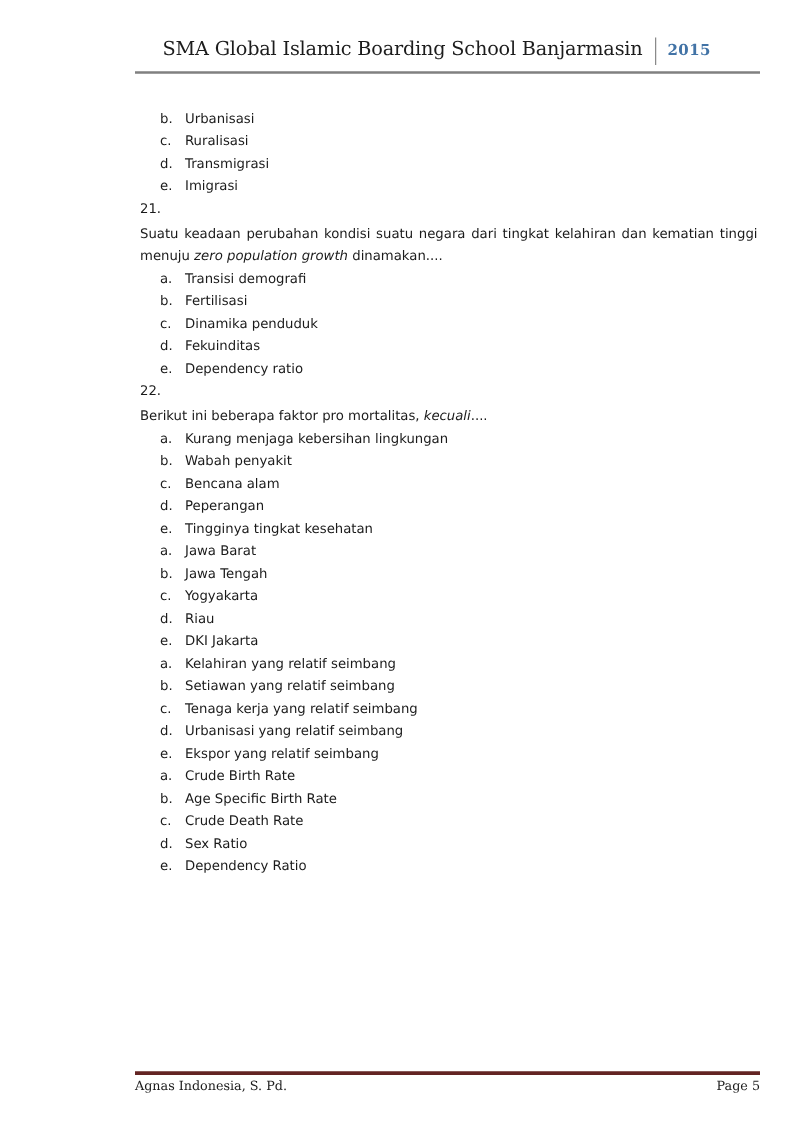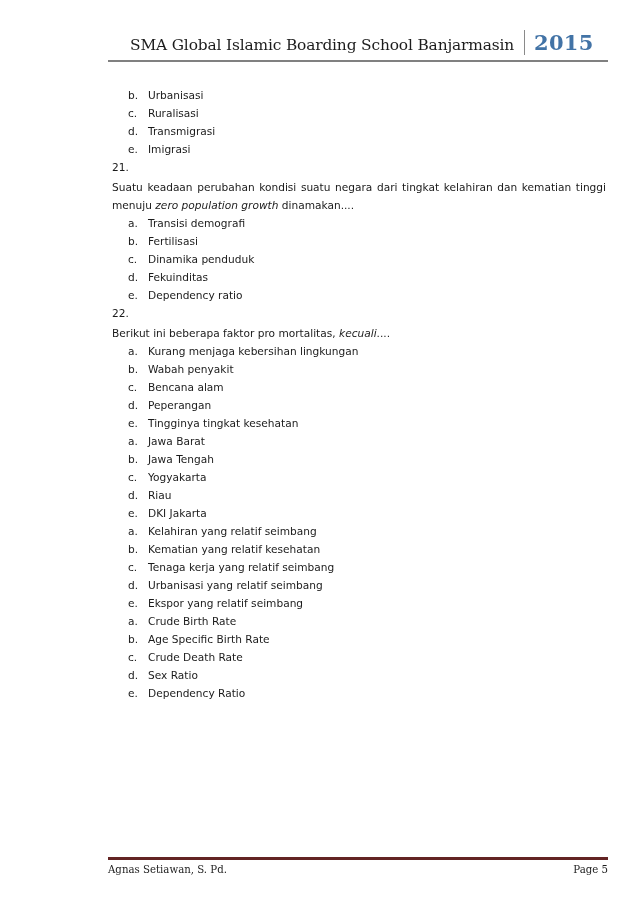--- a/index.html
+++ b/index.html
@@ -48,21 +48,21 @@
   }
   .header-divider {
     width: 1px;
     align-self: stretch;
     background: #8a8a8a;
     margin: 0 9px 0 10px;
     min-height: 22px;
   }
   .header-year {
     font-family: "DejaVu Serif", "Liberation Serif", serif;
-    font-size: 21px;
+    font-size: 12px;
     font-weight: bold;
     color: #4273a6;
     letter-spacing: 0.3px;
   }
   .header-rule {
     height: 2px;
     background: #808080;
     width: 500px;
     margin-top: 2px;
   }
@@ -238,21 +238,21 @@
       <div class="opt-item">
         <div class="opt-letter">e.</div>
         <div class="opt-text">DKI Jakarta</div>
       </div>
       <div class="opt-item">
         <div class="opt-letter">a.</div>
         <div class="opt-text">Kelahiran yang relatif seimbang</div>
       </div>
       <div class="opt-item">
         <div class="opt-letter">b.</div>
-        <div class="opt-text">Kematian yang relatif kesehatan</div>
+        <div class="opt-text">Setiawan yang relatif seimbang</div>
       </div>
       <div class="opt-item">
         <div class="opt-letter">c.</div>
         <div class="opt-text">Tenaga kerja yang relatif seimbang</div>
       </div>
       <div class="opt-item">
         <div class="opt-letter">d.</div>
         <div class="opt-text">Urbanisasi yang relatif seimbang</div>
       </div>
       <div class="opt-item">
@@ -277,18 +277,18 @@
       </div>
       <div class="opt-item">
         <div class="opt-letter">e.</div>
         <div class="opt-text">Dependency Ratio</div>
       </div>
     </div>
 
   <div class="footer">
     <div class="footer-rule" style="background: rgb(99, 36, 35);"></div>
     <div class="footer-row">
-      <div>Agnas Setiawan, S. Pd.</div>
+      <div>Agnas Indonesia, S. Pd.</div>
       <div>Page 5</div>
     </div>
   </div>
 
 </div>
 
 </body></html>

